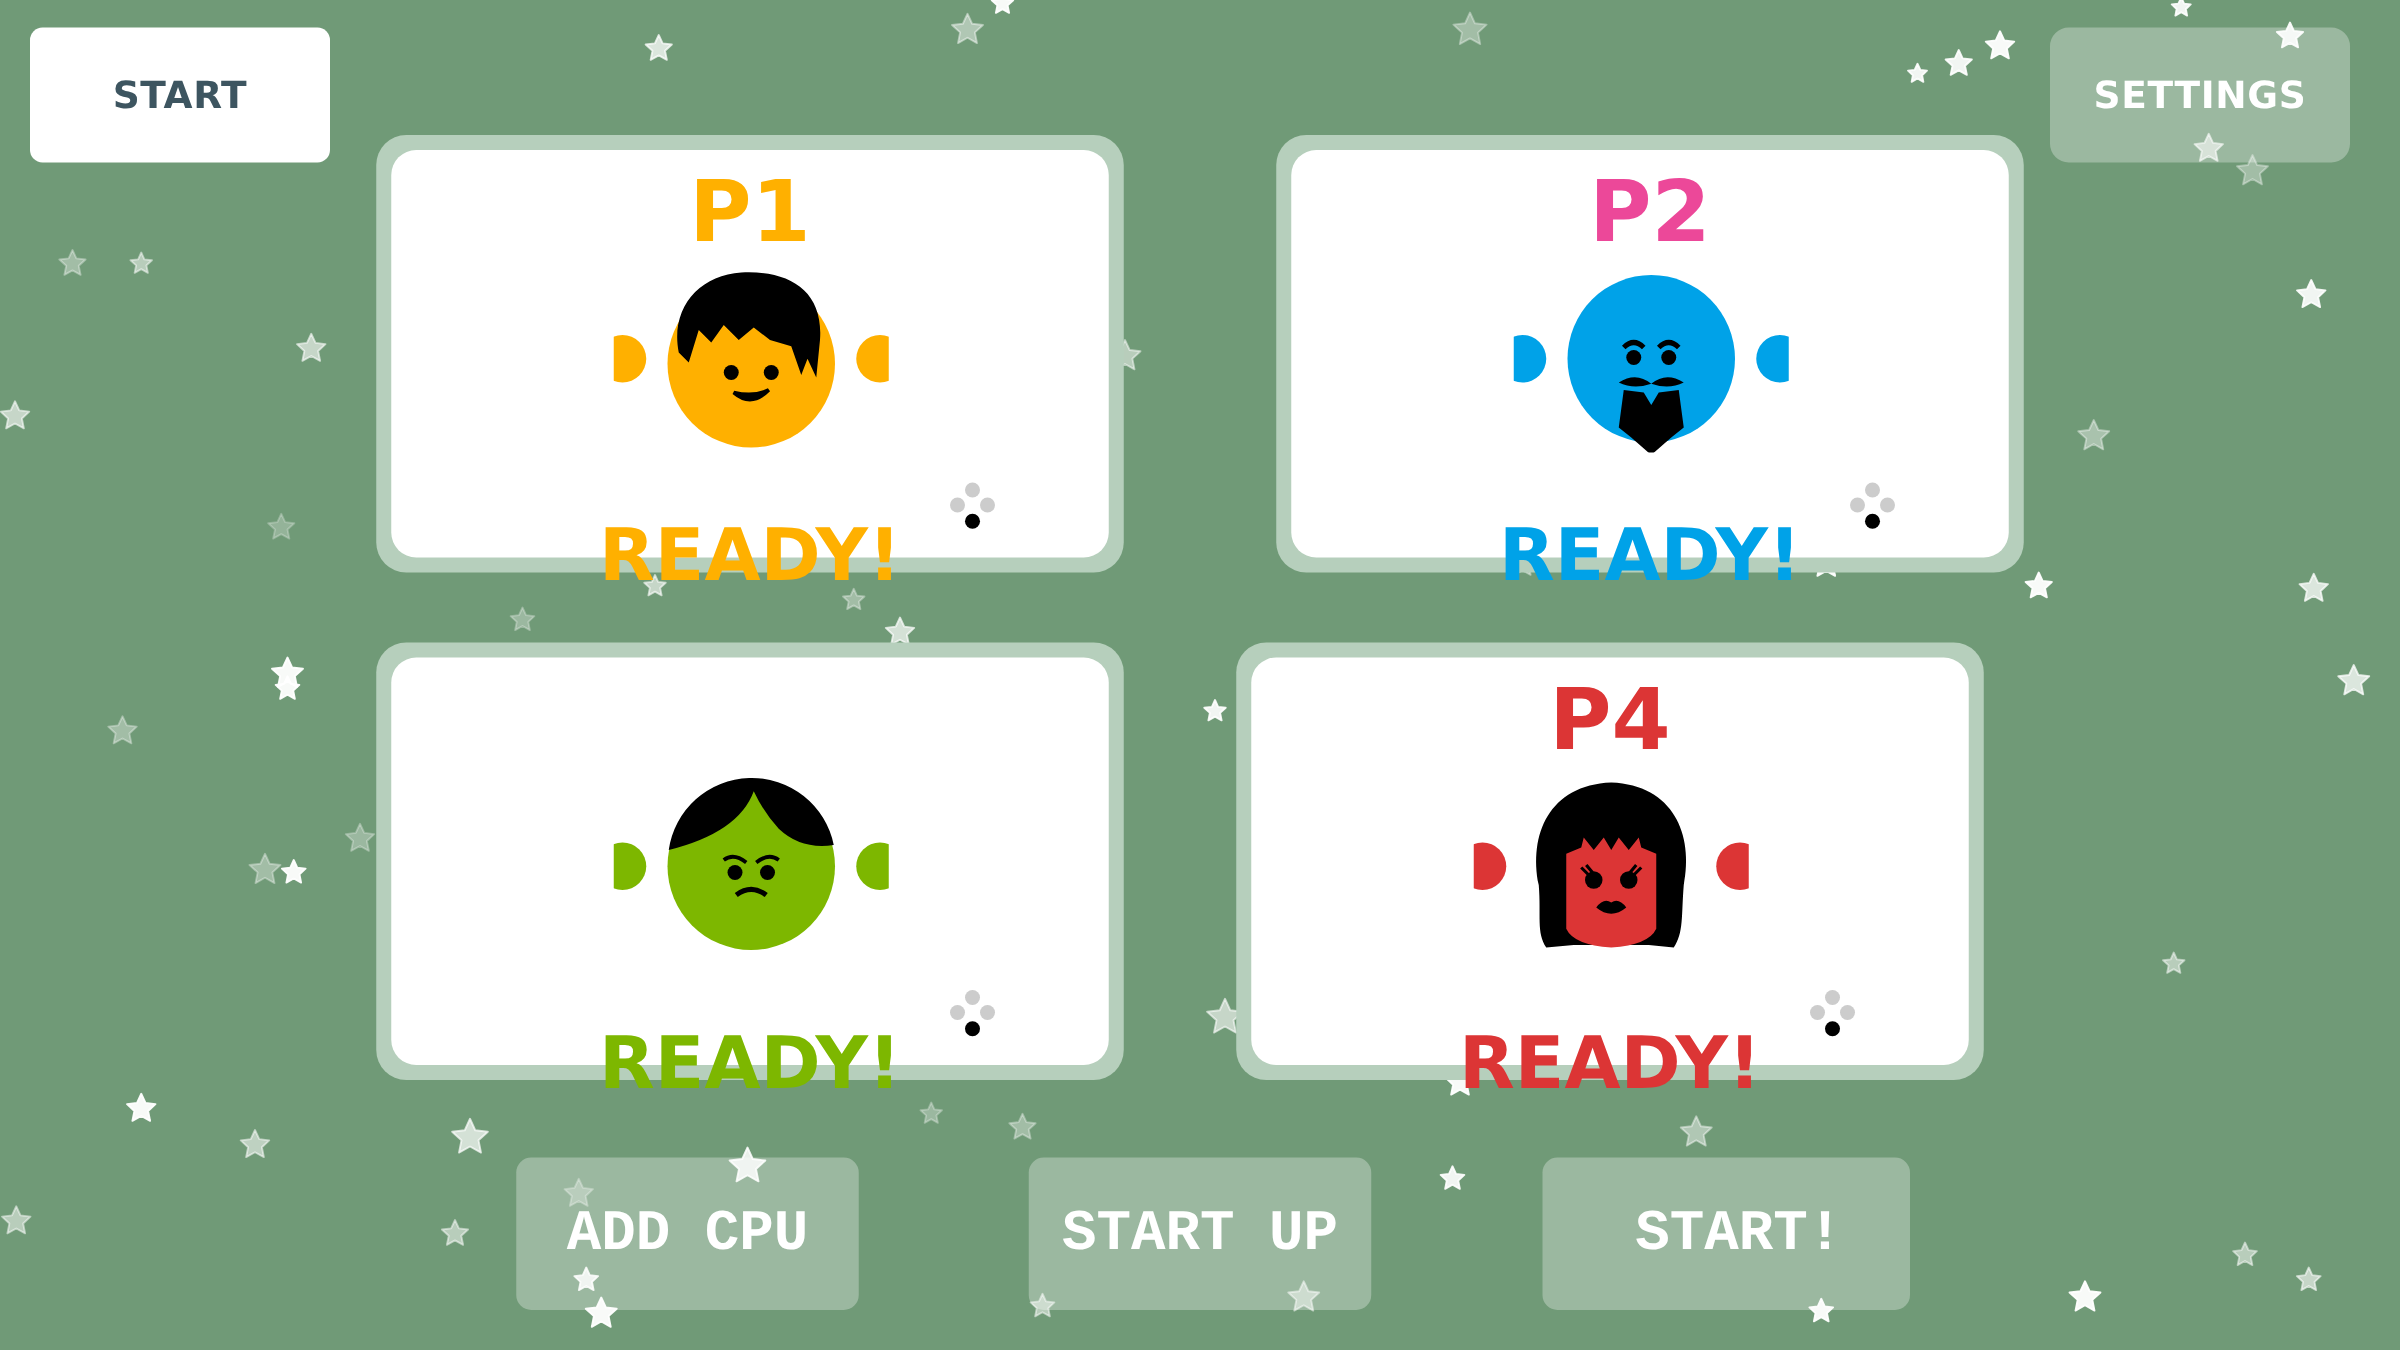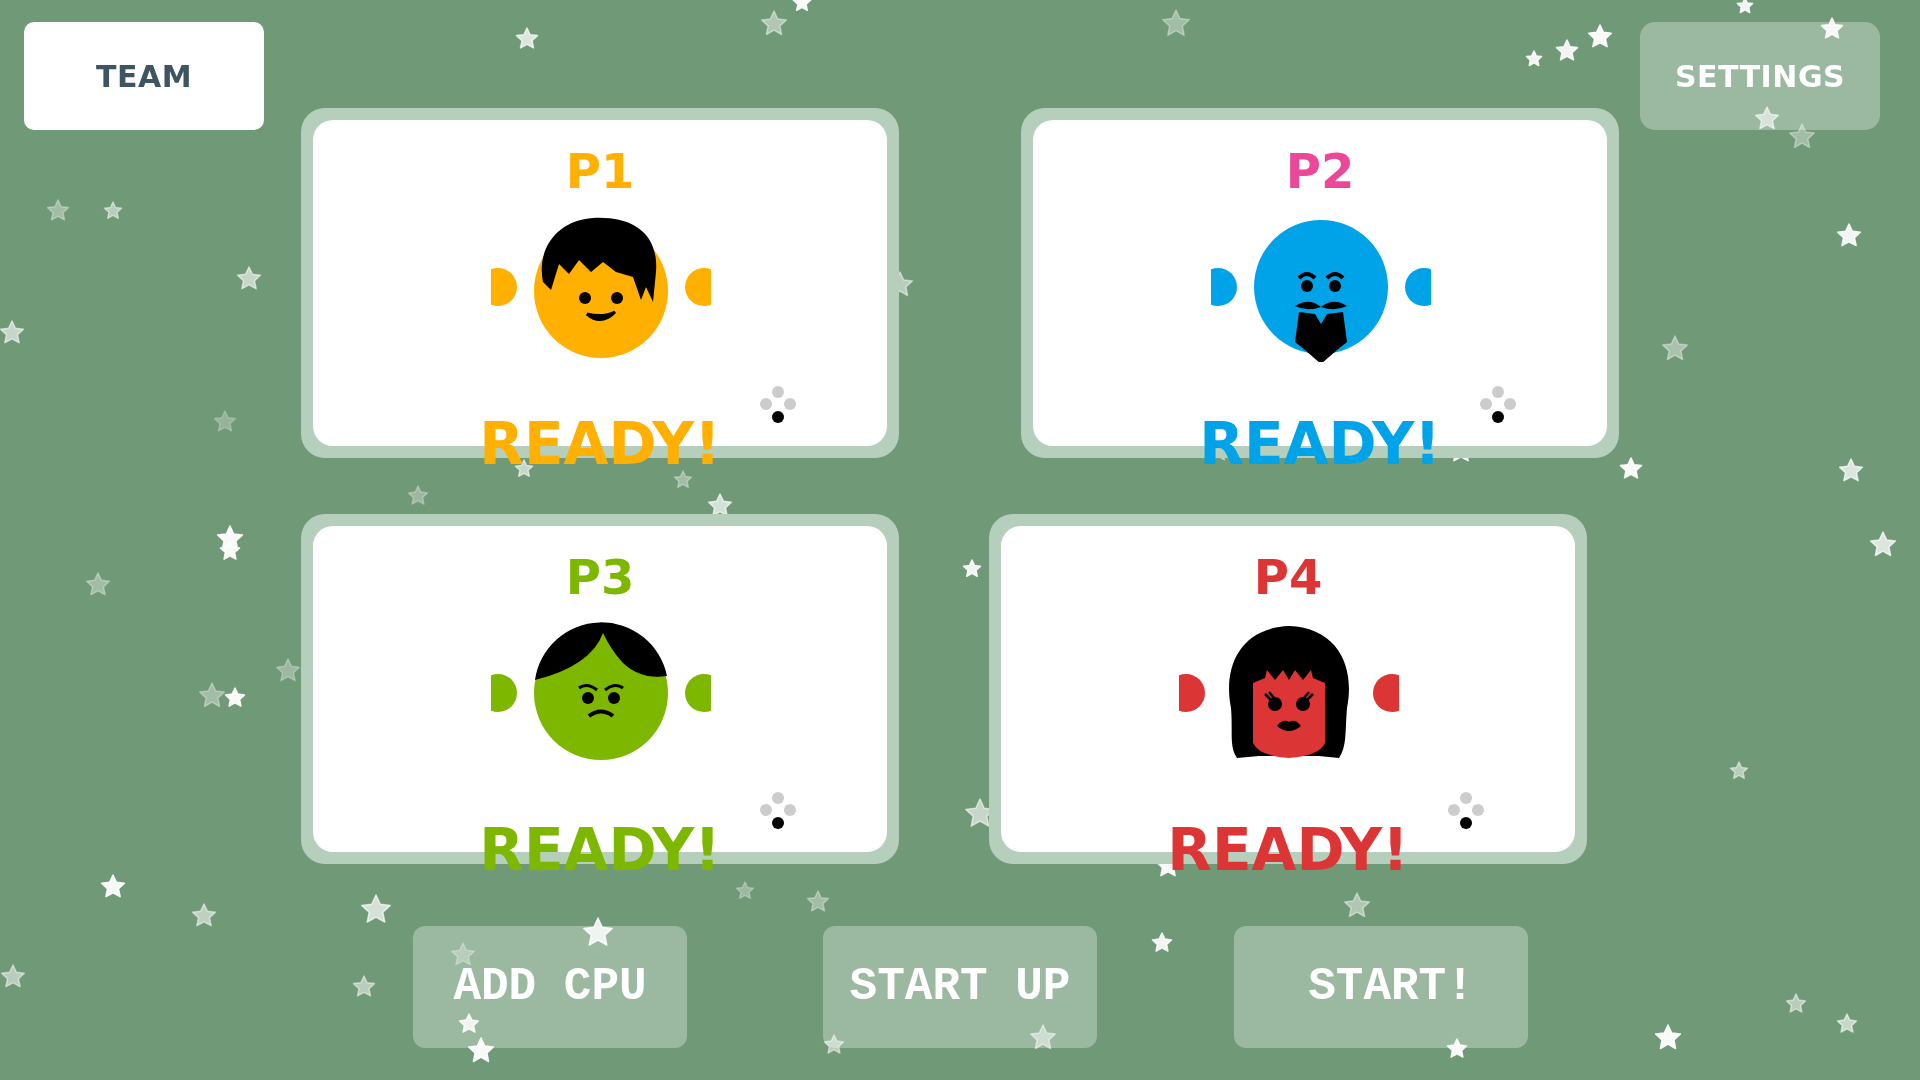--- a/index.html
+++ b/index.html
@@ -3,21 +3,21 @@
 <meta charset="utf-8">
 <style>
   html,body{margin:0;padding:0;}
   body{width:1920px;height:1080px;overflow:hidden;background:#709a77;position:relative;font-family:"DejaVu Sans","Liberation Sans",sans-serif;}
   #stars{position:absolute;left:0;top:0;width:1920px;height:1080px;pointer-events:none;}
   .btn-top{position:absolute;top:22px;width:240px;height:108px;border-radius:10px;display:flex;align-items:center;justify-content:center;font-weight:bold;font-size:30px;letter-spacing:0.5px;cursor:pointer;}
   #quit{left:24px;background:#ffffff;color:#3d5560;}
   #settings{left:1640px;background:rgba(255,255,255,0.3);color:#ffffff;border-radius:15px;}
   .card{position:absolute;width:598px;height:350px;background:#b6cfbc;border-radius:24px;}
   .card-inner{position:absolute;left:12px;top:12px;right:12px;bottom:12px;background:#ffffff;border-radius:20px;}
-  .plabel{position:absolute;left:0;right:0;top:16px;text-align:center;font-weight:bold;font-size:48px;line-height:70px;}
+  .plabel{position:absolute;left:0;right:0;top:16px;text-align:center;font-weight:bold;font-size:68px;line-height:70px;}
   .avatar{position:absolute;left:178px;top:82px;width:220px;height:160px;}
   .ready{position:absolute;left:0;right:0;top:250px;text-align:center;font-weight:bold;font-size:58px;line-height:70px;margin-top:39px;}
   .ctrl{position:absolute;left:444px;top:264px;width:42px;height:44px;}
   .btn-bottom{position:absolute;top:926px;width:274px;height:122px;border-radius:12px;background:rgba(255,255,255,0.3);color:#ffffff;display:flex;align-items:center;justify-content:center;font-weight:bold;font-size:46px;cursor:pointer;font-family:Liberation Mono, monospace;}
 </style>
 </head>
 <body style="background: rgb(112, 154, 119);">
 
 <svg id="stars" width="1920" height="1080" viewBox="0 0 1920 1080">
     <path d="M527.0,28.0L530.1,34.7L537.5,35.6L532.0,40.6L533.5,47.9L527.0,44.3L520.5,47.9L522.0,40.6L516.5,35.6L523.9,34.7Z" fill="#ffffff" fill-opacity="0.75" stroke="#ffffff" stroke-opacity="0.75" stroke-linejoin="round" stroke-width="1.5"></path>
@@ -76,21 +76,21 @@
     <path d="M481.0,1038.0L484.7,1046.0L493.4,1047.0L486.9,1052.9L488.6,1061.5L481.0,1057.2L473.4,1061.5L475.1,1052.9L468.6,1047.0L477.3,1046.0Z" fill="#ffffff" fill-opacity="0.95" stroke="#ffffff" stroke-opacity="0.95" stroke-linejoin="round" stroke-width="1.5"></path>
     <path d="M834.0,1035.0L836.8,1041.1L843.5,1041.9L838.6,1046.5L839.9,1053.1L834.0,1049.8L828.1,1053.1L829.4,1046.5L824.5,1041.9L831.2,1041.1Z" fill="#ffffff" fill-opacity="0.5" stroke="#ffffff" stroke-opacity="0.5" stroke-linejoin="round" stroke-width="1.5"></path>
     <path d="M1043.0,1025.0L1046.7,1033.0L1055.4,1034.0L1048.9,1039.9L1050.6,1048.5L1043.0,1044.2L1035.4,1048.5L1037.1,1039.9L1030.6,1034.0L1039.3,1033.0Z" fill="#ffffff" fill-opacity="0.5" stroke="#ffffff" stroke-opacity="0.5" stroke-linejoin="round" stroke-width="1.5"></path>
     <path d="M1457.0,1039.0L1459.8,1045.1L1466.5,1045.9L1461.6,1050.5L1462.9,1057.1L1457.0,1053.8L1451.1,1057.1L1452.4,1050.5L1447.5,1045.9L1454.2,1045.1Z" fill="#ffffff" fill-opacity="0.95" stroke="#ffffff" stroke-opacity="0.95" stroke-linejoin="round" stroke-width="1.5"></path>
     <path d="M1668.0,1025.0L1671.7,1033.0L1680.4,1034.0L1673.9,1039.9L1675.6,1048.5L1668.0,1044.2L1660.4,1048.5L1662.1,1039.9L1655.6,1034.0L1664.3,1033.0Z" fill="#ffffff" fill-opacity="0.95" stroke="#ffffff" stroke-opacity="0.95" stroke-linejoin="round" stroke-width="1.5"></path>
     <path d="M1796.0,994.0L1798.8,1000.1L1805.5,1000.9L1800.6,1005.5L1801.9,1012.1L1796.0,1008.8L1790.1,1012.1L1791.4,1005.5L1786.5,1000.9L1793.2,1000.1Z" fill="#ffffff" fill-opacity="0.5" stroke="#ffffff" stroke-opacity="0.5" stroke-linejoin="round" stroke-width="1.5"></path>
     <path d="M1847.0,1014.0L1849.8,1020.1L1856.5,1020.9L1851.6,1025.5L1852.9,1032.1L1847.0,1028.8L1841.1,1032.1L1842.4,1025.5L1837.5,1020.9L1844.2,1020.1Z" fill="#ffffff" fill-opacity="0.6" stroke="#ffffff" stroke-opacity="0.6" stroke-linejoin="round" stroke-width="1.5"></path>
   </svg>
 
 <div id="quit" class="btn-top">
-  <span>TEAM</span>
+  <span>START</span>
 </div>
 <div id="settings" class="btn-top">
   <span>SETTINGS</span>
 </div>
 
 <div class="card" style="left:301px;top:108px;">
   <div class="card-inner">
     <div class="plabel pl" style="color: rgb(255, 176, 0);">P1</div>
     <svg class="avatar" viewBox="0 0 220 160">
       <circle class="fill" cx="7" cy="85" r="19" fill="#ffb000"></circle>
@@ -130,21 +130,20 @@
       <circle cx="21" cy="8" r="6" fill="#cccccc"></circle>
         <circle cx="9" cy="20" r="6" fill="#cccccc"></circle>
         <circle cx="33" cy="20" r="6" fill="#cccccc"></circle>
         <circle cx="21" cy="33" r="6" fill="#000"></circle>
     </svg>
   </div>
 </div>
 
 <div class="card" style="left:301px;top:514px;">
   <div class="card-inner">
-    <div class="plabel pl" style="color: rgb(125, 183, 0);">P3</div>
     <svg class="avatar" viewBox="0 0 220 160">
       <circle class="fill" cx="7" cy="85" r="19" fill="#7db700"></circle>
       <circle class="fill" cx="213" cy="85" r="19" fill="#7db700"></circle>
       <circle class="fill" cx="110" cy="85" r="67" fill="#7db700"></circle>
       <path d="M44,72 A67,67 0 0 1 176,68 Q150,72 132,55 Q120,42 112,25 Q100,58 44,72 Z" fill="#000"></path>
       <path d="M88,80 Q96,74 106,82" stroke="#000" stroke-width="3" fill="none"></path>
       <path d="M114,82 Q124,74 132,80" stroke="#000" stroke-width="3" fill="none"></path>
       <circle cx="97" cy="90" r="6" fill="#000"></circle>
         <circle cx="123" cy="90" r="6" fill="#000"></circle>
       <path d="M98,108 Q110,99 122,108" stroke="#000" stroke-width="4" fill="none"></path>

